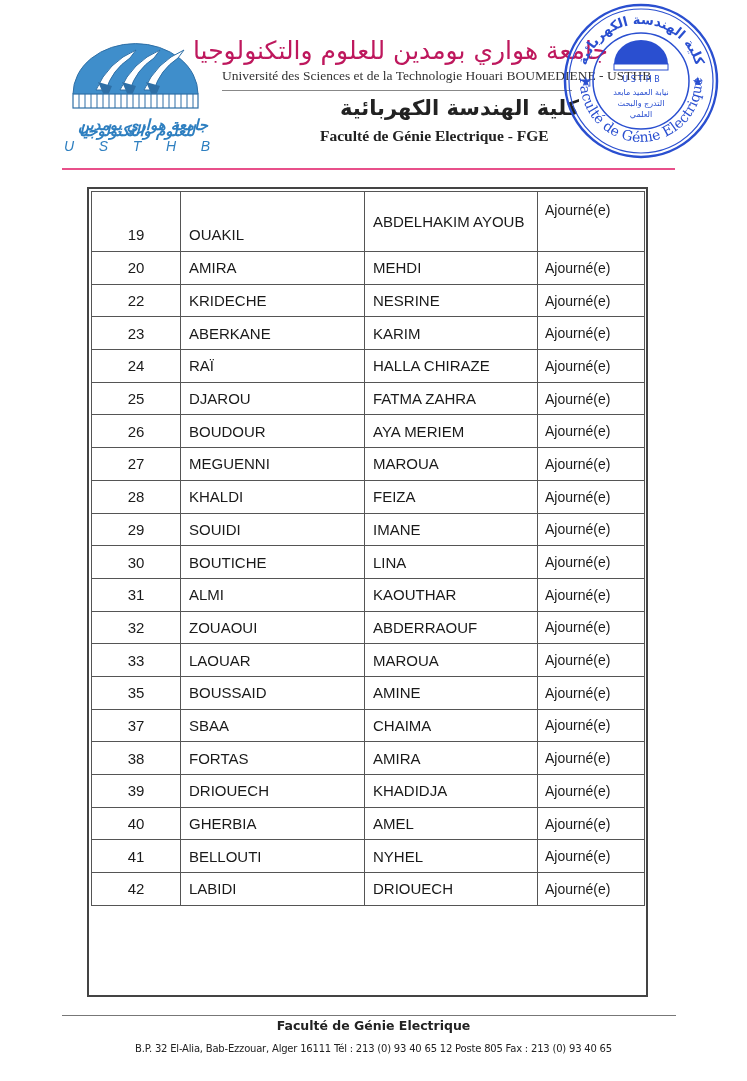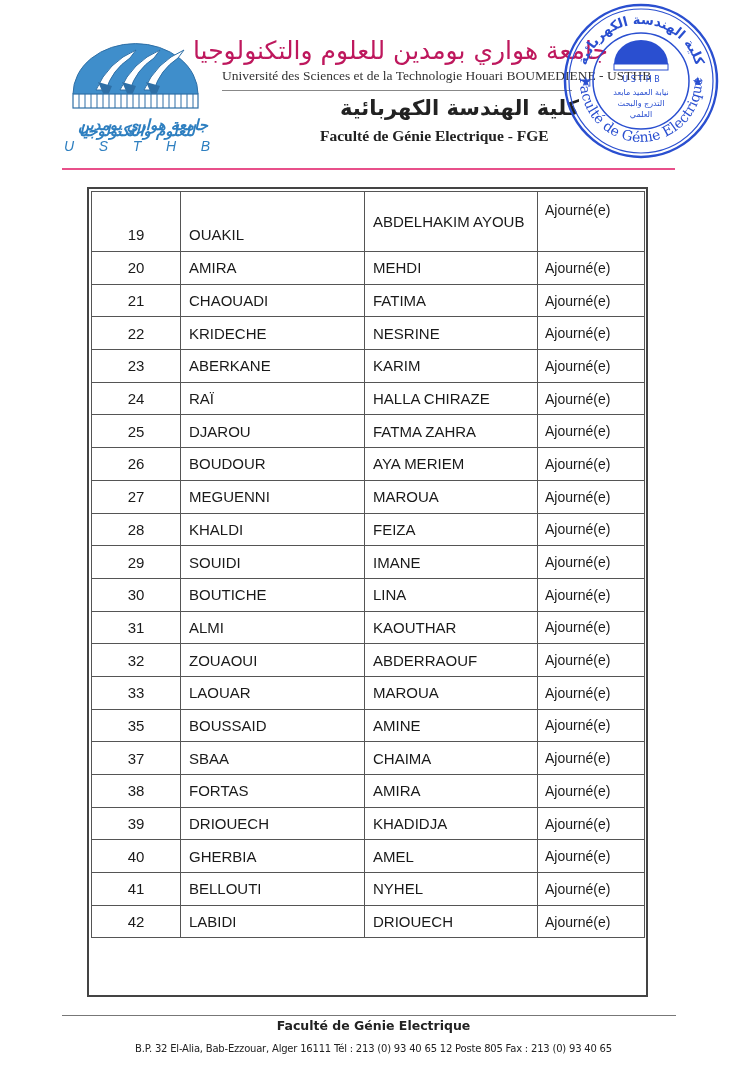--- a/index.html
+++ b/index.html
@@ -142,26 +142,20 @@
         <td class="prenom">ABDELHAKIM AYOUB</td>
         <td class="status">Ajourné(e)</td>
       </tr>
       <tr>
           <td class="num">20</td>
           <td>AMIRA</td>
           <td>MEHDI</td>
           <td class="status">Ajourné(e)</td>
         </tr>
       <tr>
-          <td class="num">21</td>
-          <td>CHAOUADI</td>
-          <td>FATIMA</td>
-          <td class="status">Ajourné(e)</td>
-        </tr>
-      <tr>
           <td class="num">22</td>
           <td>KRIDECHE</td>
           <td>NESRINE</td>
           <td class="status">Ajourné(e)</td>
         </tr>
       <tr>
           <td class="num">23</td>
           <td>ABERKANE</td>
           <td>KARIM</td>
           <td class="status">Ajourné(e)</td>

